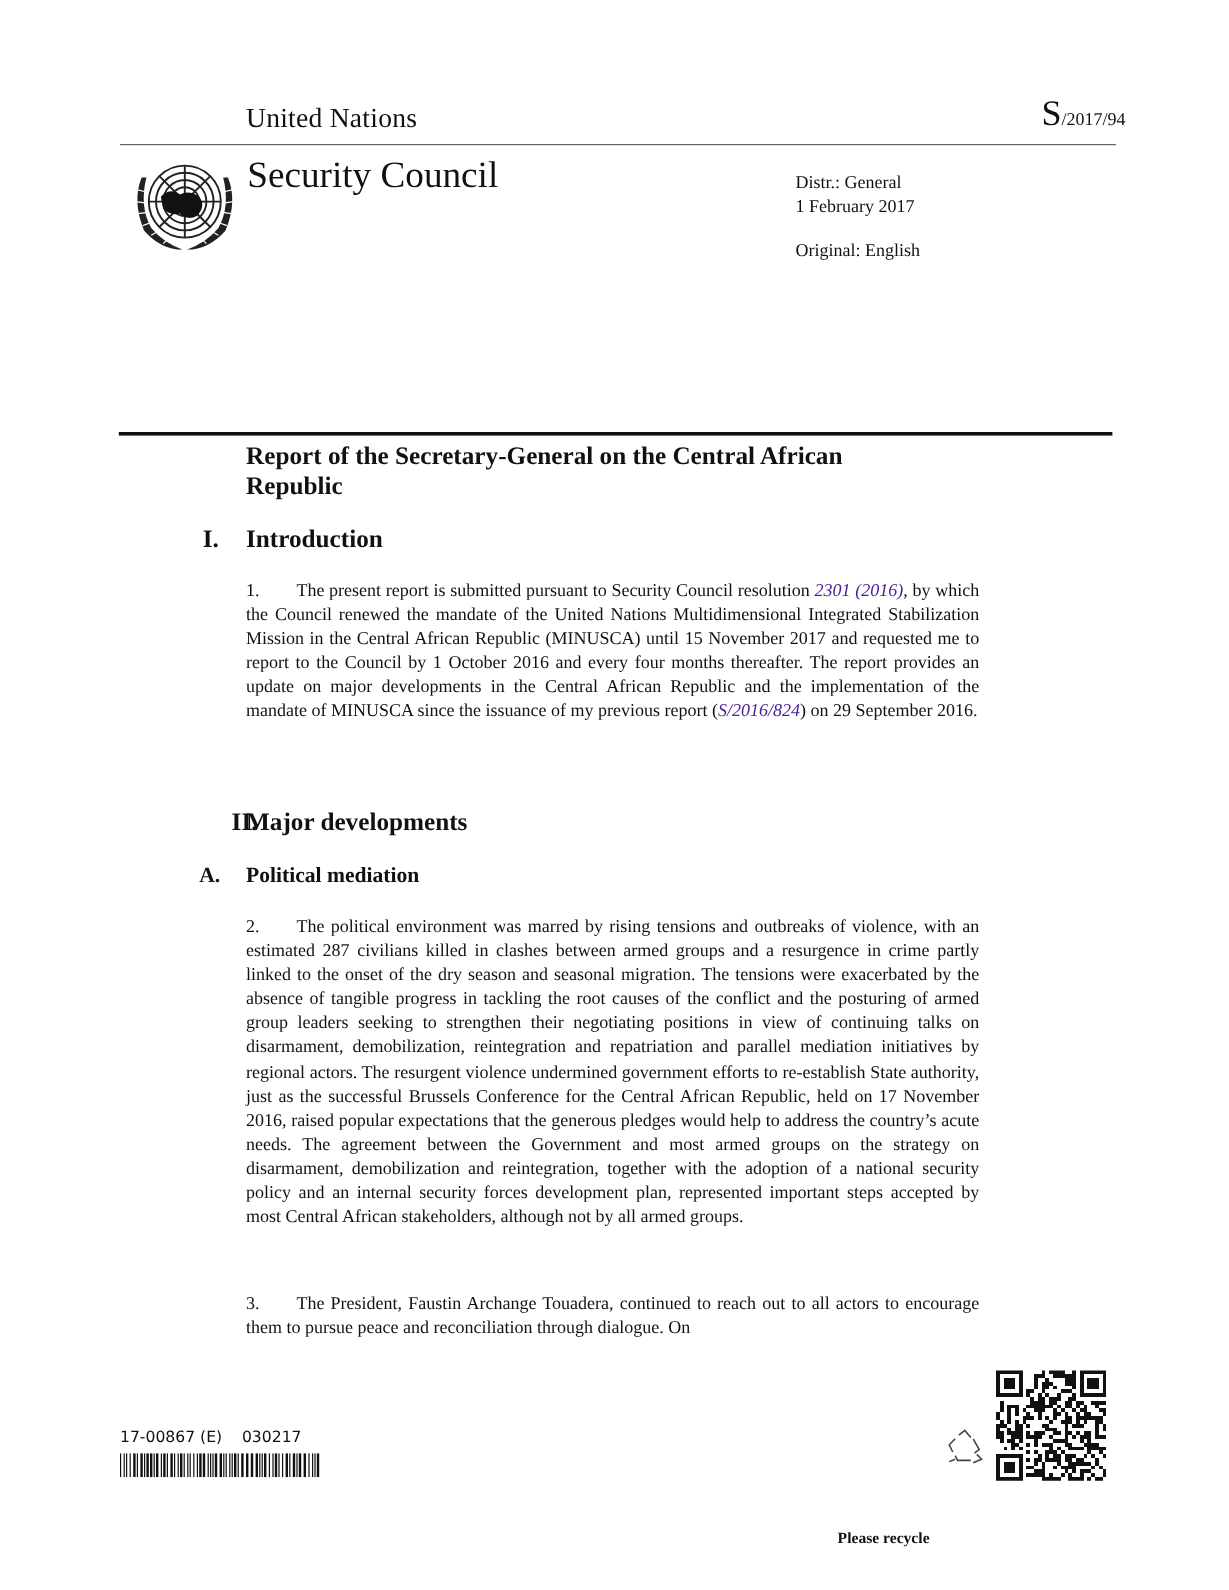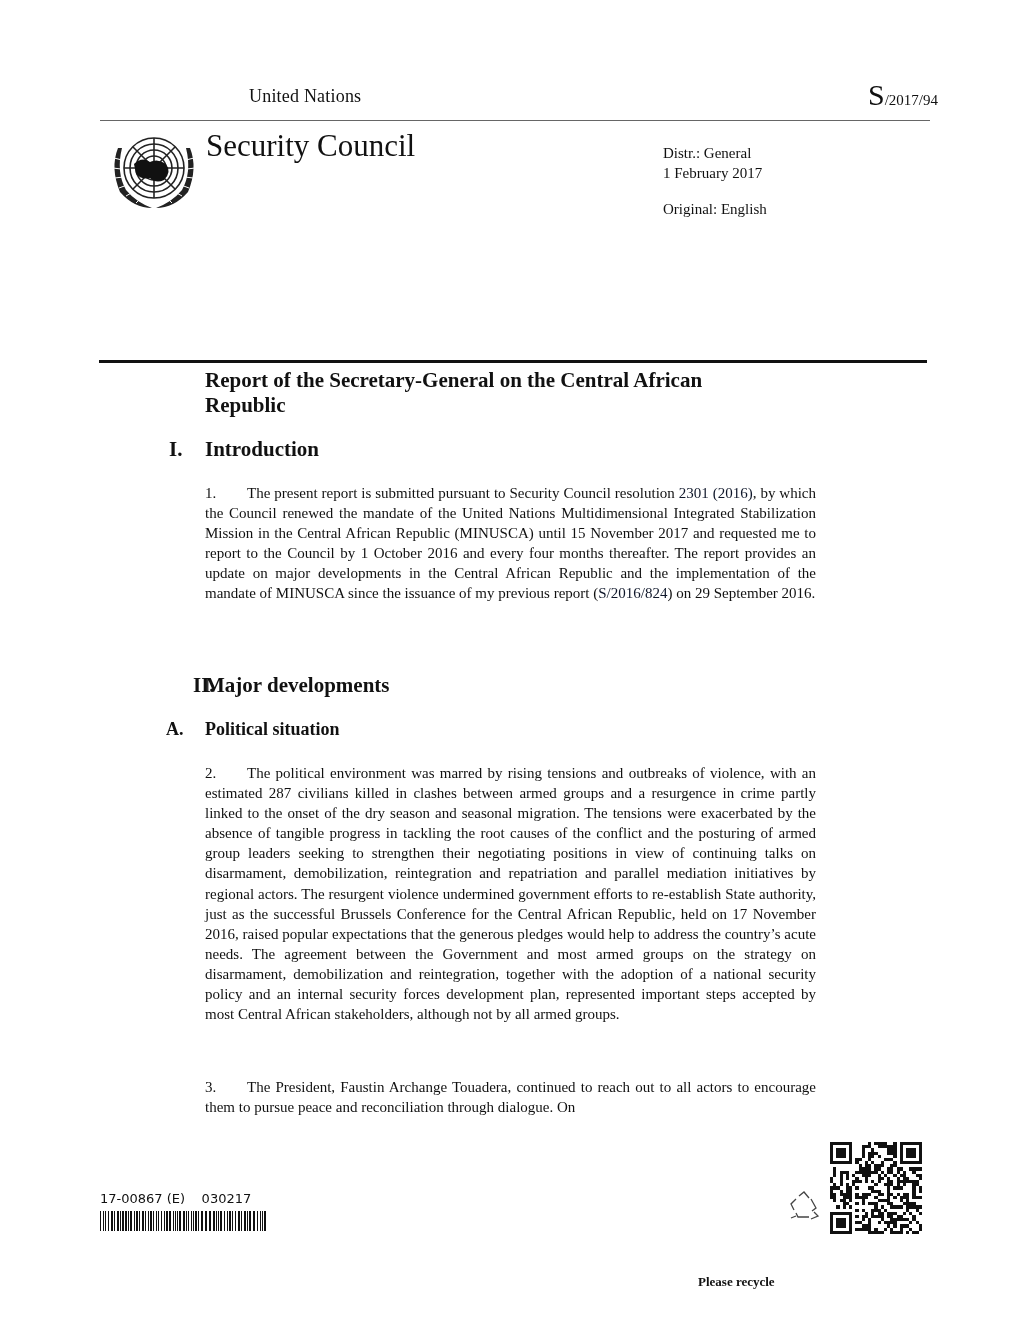--- a/index.html
+++ b/index.html
@@ -1,34 +1,34 @@
 <!DOCTYPE html>
 <html><head>
   <meta charset="utf-8">
   <style>
     html, body { margin: 0; padding: 0; background: #ffffff; }
     body { width: 1024px; height: 1325px; position: relative; overflow: hidden;
            font-family: "Liberation Serif", "DejaVu Serif", serif; color: #111; }
     .abs { position: absolute; }
-    .org { left: 205px; top: 86px; font-size: 18px; letter-spacing: 0.2px; margin-left: 44px; }
+    .org { left: 205px; top: 86px; font-size: 23px; letter-spacing: 0.2px; }
     .symbol { right: 86px; top: 78px; font-size: 30px; }
     .symbol .sub { font-size: 15px; }
     .hr-top { left: 100px; top: 120px; width: 830px; height: 1px; background: #666; }
     .emblem { left: 106px; top: 128px; width: 96px; height: 84px; }
     .council { left: 206px; top: 128px; font-size: 31px; font-weight: normal; }
     .distr { left: 663px; top: 143px; font-size: 15px; line-height: 20px; }
     .orig { left: 663px; top: 201px; font-size: 15px; }
     .hr-thick { left: 99px; top: 360px; width: 828px; height: 3px; background: #111; }
     .report-title { left: 205px; top: 368px; font-size: 21px; font-weight: bold; line-height: 25px; width: 520px; }
     .h1 { font-size: 21px; font-weight: bold; }
     .sec-num { position: absolute; font-weight: bold; font-size: 21px; }
     .h2 { font-size: 18px; font-weight: bold; }
     .para { left: 205px; width: 611px; font-size: 15px; line-height: 20.1px; text-align: justify; }
     .para .pn { display: inline-block; width: 42px; }
-    .link { color: #0f172a; }
+    .link { color: #4c1d95; font-style: italic; }
     .jobno { left: 100px; top: 1191px; font-family: "DejaVu Sans", sans-serif; font-size: 13px; }
     .barcode { left: 100px; top: 1211px; width: 170px; height: 20px; }
     .recycle-text { left: 698px; top: 1274px; font-size: 13px; font-weight: bold; }
     .recycle-icon { left: 787px; top: 1190px; width: 34px; height: 32px; }
     .qr { left: 830px; top: 1142px; width: 92px; height: 92px; }
   </style>
 </head>
 <body>
 
 <div class="abs org">United Nations</div>
@@ -83,21 +83,21 @@
 <div class="abs h1" style="left:205px; top:437px;">Introduction</div>
 
 <div class="abs para" style="top:483px;">
   <span class="pn">1.</span><span>The present report is submitted pursuant to Security Council resolution </span><a class="link">2301 (2016)</a><span>, by which the Council renewed the mandate of the United Nations Multidimensional Integrated Stabilization Mission in the Central African Republic (MINUSCA) until 15 November 2017 and requested me to report to the Council by 1 October 2016 and every four months thereafter. The report provides an update on major developments in the Central African Republic and the implementation of the mandate of MINUSCA since the issuance of my previous report (</span><a class="link">S/2016/824</a><span>) on 29 September 2016.</span>
 </div>
 
 <div class="abs sec-num" style="left:163px; top:673px;margin-left:30px;">II.</div>
 <div class="abs h1" style="left:205px; top:673px;">Major developments</div>
 
 <div class="abs h2" style="left:166px; top:719px;">A.</div>
-<div class="abs h2" style="left:205px; top:719px;">Political situation</div>
+<div class="abs h2" style="left:205px; top:719px;">Political mediation</div>
 
 <div class="abs para" style="top:763px;">
   <span class="pn">2.</span><span>The political environment was marred by rising tensions and outbreaks of violence, with an estimated 287 civilians killed in clashes between armed groups and a resurgence in crime partly linked to the onset of the dry season and seasonal migration. The tensions were exacerbated by the absence of tangible progress in tackling the root causes of the conflict and the posturing of armed group leaders seeking to strengthen their negotiating positions in view of continuing talks on disarmament, demobilization, reintegration and repatriation and parallel mediation initiatives by regional actors. The resurgent violence undermined government efforts to re-establish State authority, just as the successful Brussels Conference for the Central African Republic, held on 17 November 2016, raised popular expectations that the generous pledges would help to address the country’s acute needs. The agreement between the Government and most armed groups on the strategy on disarmament, demobilization and reintegration, together with the adoption of a national security policy and an internal security forces development plan, represented important steps accepted by most Central African stakeholders, although not by all armed groups.</span>
 </div>
 
 <div class="abs para" style="top:1077px;">
   <span class="pn">3.</span><span>The President, Faustin Archange Touadera, continued to reach out to all actors to encourage them to pursue peace and reconciliation through dialogue. On</span>
 </div>
 
 <div class="abs jobno" style="white-space:pre;">17-00867 (E)    030217</div>

